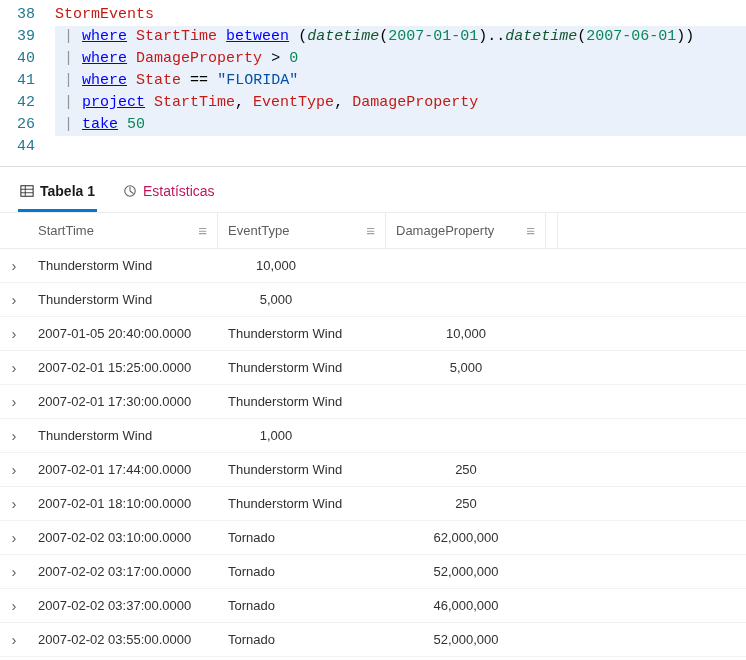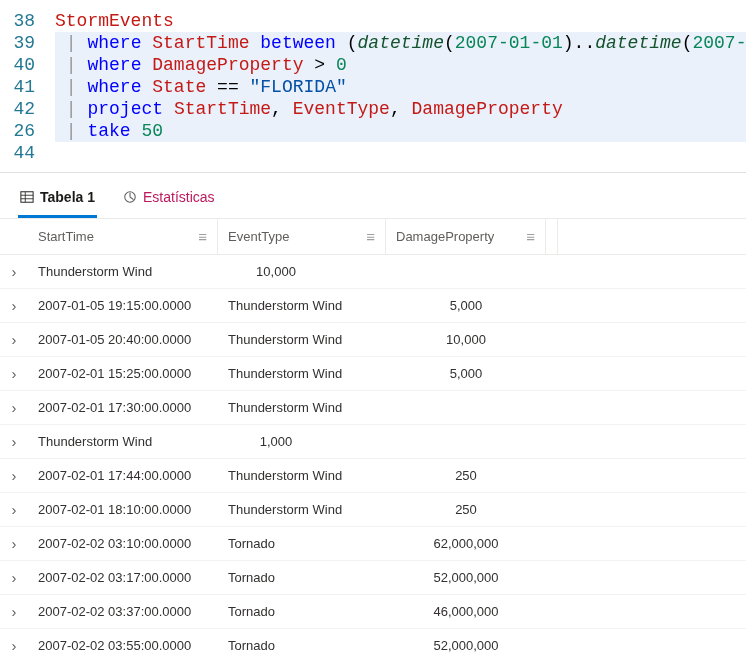--- a/index.html
+++ b/index.html
@@ -5,39 +5,39 @@
     * { box-sizing: border-box; margin: 0; padding: 0; }
     body {
       font-family: "Segoe UI", -apple-system, sans-serif;
       font-size: 13px;
       color: #323130;
       background: #fff;
       width: 746px;
       height: 660px;
     }
     .editor {
-      padding: 10px 0 8px 0;
+      padding: 4px 0 8px 0;
       font-family: Consolas, "Courier New", monospace;
-      font-size: 18px;
+      font-size: 15px;
       line-height: 22px;
       border-bottom: 1px solid #e1dfdd;
     }
     .code-line { display: flex; }
     .gutter {
       width: 55px;
       text-align: right;
       padding-right: 20px;
       color: #237893;
       flex-shrink: 0;
       user-select: none;
     }
     .code-content { flex: 1; white-space: pre; }
     .hl-line { background: #eaf1fb; }
     .tk-ident { color: #c41a16; }
-    .tk-keyword { color: #0000ff; }
+    .tk-keyword { color: #0000ff; text-decoration: underline; }
     .tk-pipe { color: #969696; }
     .tk-func { color: #14532d; font-style: italic; }
     .tk-punct { color: #000; }
     .tk-number { color: #098658; }
     .tk-string { color: #0451a5; }
     .tk-op { color: #000; }
 
     .tabs-bar {
       display: flex;
       align-items: center;
@@ -184,21 +184,20 @@
     <div class="col-after"></div>
   </div>
   <div id="grid-body">
       <div class="grid-row">
         <div class="expander">›</div>
         <div class="cell cell-event">Thunderstorm Wind</div>
         <div class="cell cell-damage">10,000</div>
       </div>
       <div class="grid-row">
         <div class="expander">›</div>
-        <div class="cell cell-start">2007-01-05 19:15:00.0000</div>
         <div class="cell cell-event">Thunderstorm Wind</div>
         <div class="cell cell-damage">5,000</div>
       </div>
       <div class="grid-row">
         <div class="expander">›</div>
         <div class="cell cell-start">2007-01-05 20:40:00.0000</div>
         <div class="cell cell-event">Thunderstorm Wind</div>
         <div class="cell cell-damage">10,000</div>
       </div>
       <div class="grid-row">

